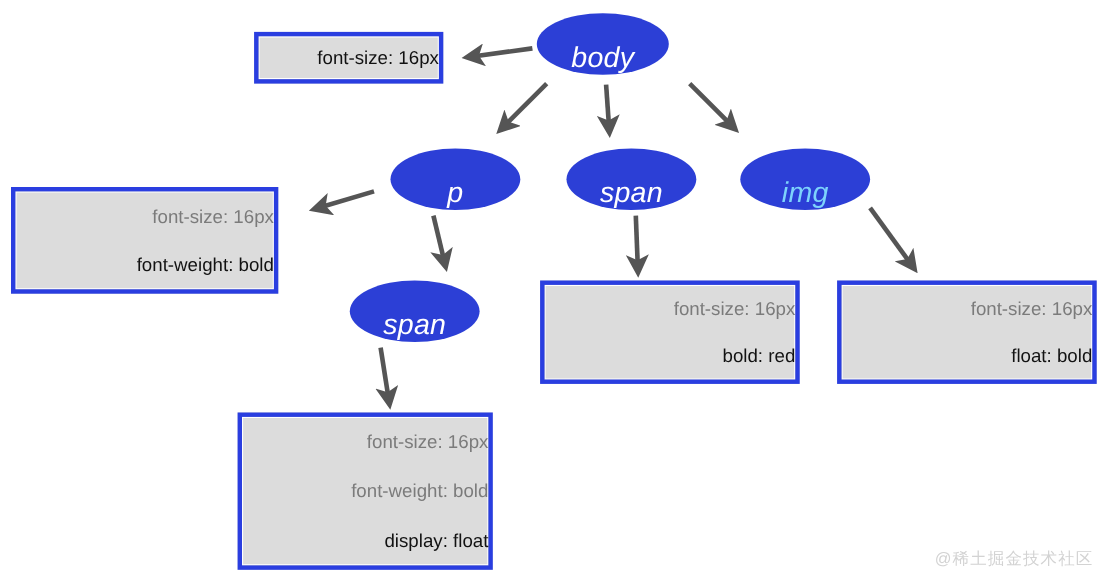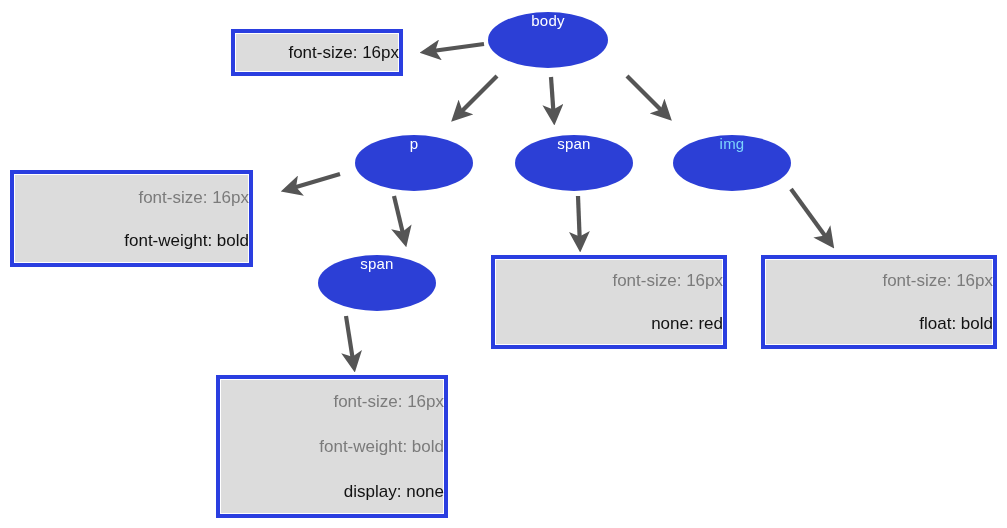--- a/index.html
+++ b/index.html
@@ -25,27 +25,28 @@
     height: 528px;
     pointer-events: none;
   }
 
   
   .node {
     position: absolute;
     background: #2c3fd6;
     border-radius: 50%;
     display: flex;
-    align-items: flex-start;
+    align-items: flex-end;
     justify-content: center;
     color: #ffffff;
-    font-size: 15px;
+    font-size: 26px;
     font-family: "Liberation Sans", sans-serif;
     letter-spacing: .2px;
     z-index: 3;
+    font-style: italic;
   }
 
   
   .propbox {
     position: absolute;
     background: #dcdcdc;
     border: 4px solid #2a3ee0;
     box-sizing: border-box;
     display: flex;
     flex-direction: column;
@@ -118,26 +119,27 @@
   <div id="box-layer">
       <div class="propbox" style="left: 231px; top: 29px; width: 172px; height: 47px; background: rgb(220, 220, 220); border-color: rgb(42, 62, 224); gap: 0px;">
         <div class="line own">font-size: 16px</div>
       </div>
       <div class="propbox" style="left: 10px; top: 170px; width: 243px; height: 97px; background: rgb(220, 220, 220); border-color: rgb(42, 62, 224); gap: 26px;">
         <div class="line inherited">font-size: 16px</div>
         <div class="line own">font-weight: bold</div>
       </div>
       <div class="propbox" style="left: 491px; top: 255px; width: 236px; height: 94px; background: rgb(220, 220, 220); border-color: rgb(42, 62, 224); gap: 26px;">
         <div class="line inherited">font-size: 16px</div>
-        <div class="line own">none: red</div>
+        <div class="line own">bold: red</div>
       </div>
       <div class="propbox" style="left: 761px; top: 255px; width: 236px; height: 94px; background: rgb(220, 220, 220); border-color: rgb(42, 62, 224); gap: 26px;">
         <div class="line inherited">font-size: 16px</div>
         <div class="line own">float: bold</div>
       </div>
       <div class="propbox" style="left: 216px; top: 375px; width: 232px; height: 143px; background: rgb(220, 220, 220); border-color: rgb(42, 62, 224); gap: 28px;">
         <div class="line inherited">font-size: 16px</div>
         <div class="line inherited">font-weight: bold</div>
-        <div class="line own">display: none</div>
+        <div class="line own">display: float</div>
       </div>
     </div>
 
+  <div class="watermark">@稀土掘金技术社区</div>
 </div>
 
 </body></html>

